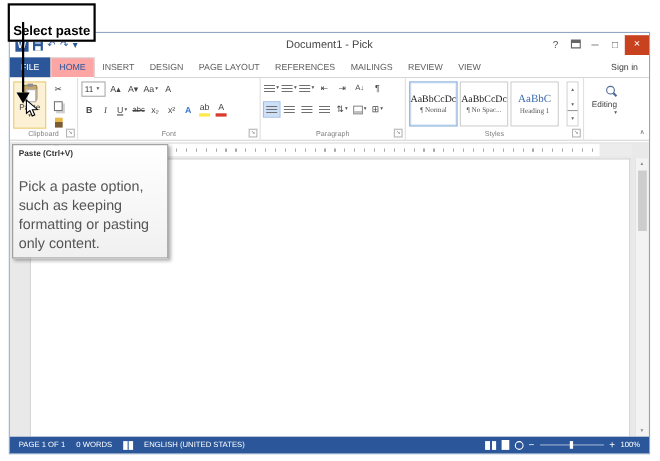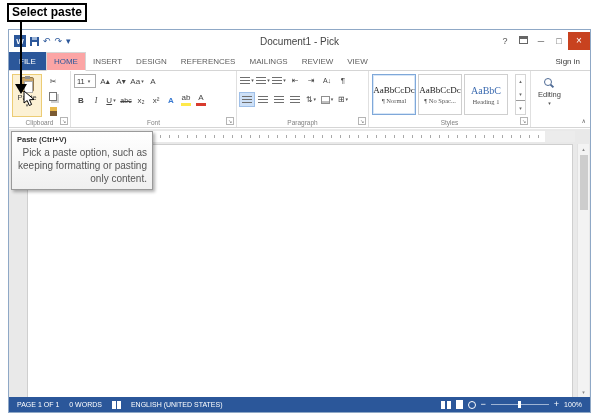--- a/index.html
+++ b/index.html
@@ -1,20 +1,20 @@
 <!DOCTYPE html>
 <html><head>
 <meta charset="utf-8">
 <style>
   * { margin:0; padding:0; box-sizing:border-box; }
   html,body { width:600px; height:419px; }
   body { position:relative; background:#fff; overflow:hidden; font-family:"Liberation Sans", sans-serif; }
 
   
-  .annotation { position:absolute; left:7px; top:3px; z-index:100; font-size:12px; font-weight:bold; color:#000; border:2px solid #000; padding:0 3px 1px; background:#fff; }
+  .annotation { position:absolute; left:7px; top:3px; z-index:100; font-size:12px; font-weight:bold; color:#000; border:2px solid #000; padding:16px 3px 1px; background:#fff; }
   .pointer-line { position:absolute; left:20px; top:20px; width:2px; height:64px; background:#000; z-index:100; }
   .pointer-head { position:absolute; left:15px; top:84px; width:0; height:0; border-left:6px solid transparent; border-right:6px solid transparent; border-top:10px solid #000; z-index:100; }
 
   
   .window { position:absolute; left:8px; top:29px; width:583px; height:384px; border:1px solid #8fa8c6; background:#fff; }
 
   
   .titlebar { height:22px; position:relative; display:flex; align-items:center; background:#fff; }
   .qat { display:flex; align-items:center; gap:4px; padding-left:5px; z-index:2; }
   .app-icon { width:12px; height:12px; background:#2b579a; color:#fff; font-size:8px; font-weight:bold; display:inline-flex; align-items:center; justify-content:center; }
@@ -86,30 +86,30 @@
   .card.selected { border-color:#7fa8d9; box-shadow:inset 0 0 0 1px #d7e6f7; }
   .card .preview { font-size:9px; color:#1a1a1a; white-space:nowrap; }
   .card .name { font-size:6.5px; color:#555; white-space:nowrap; overflow:hidden; max-width:42px; }
   .card.heading .preview { color:#3c6bb0; font-size:10px; }
   .style-scroll { position:absolute; right:4px; top:3px; width:11px; height:41px; border:1px solid #d5d5d5; display:flex; flex-direction:column; }
   .style-scroll span { flex:1; display:flex; align-items:center; justify-content:center; font-size:5px; color:#666; }
   .style-scroll .more { border-top:1px solid #9a9a9a; }
 
   
   .g-editing { width:48px; border-right:none; }
-  .edit-btn { position:absolute; left:7px; top:7px; display:flex; flex-direction:column; align-items:center; gap:2px; font-size:7.5px; color:#3f3f3f; }
+  .edit-btn { position:absolute; left:7px; top:7px; display:flex; flex-direction:column; align-items:flex-end; gap:2px; font-size:7.5px; color:#3f3f3f; }
   .i-mag { width:10px; height:10px; position:relative; }
   .i-mag::before { content:""; position:absolute; left:0; top:0; width:6px; height:6px; border:1.5px solid #4f6b95; border-radius:50%; }
   .i-mag::after { content:""; position:absolute; left:6px; top:7px; width:4px; height:2px; background:#4f6b95; transform:rotate(45deg); }
   .collapse-ribbon { position:absolute; right:4px; bottom:3px; font-size:6px; color:#666; }
 
   
   .tooltip { position:absolute; left:2px; top:101px; width:142px; z-index:40; background:linear-gradient(#ffffff,#f0f0f0); border:1px solid #9a9a9a; box-shadow:2px 2px 3px rgba(0,0,0,.3); padding:3px 5px 4px; }
-  .tooltip-title { font-size:7.5px; font-weight:bold; color:#333; margin-bottom:2px; }
-  .tooltip-desc { font-size:10px; color:#555; line-height:1.3;text-align:right; }
+  .tooltip-title { font-size:7.5px; font-weight:bold; color:#333; margin-bottom:18px; }
+  .tooltip-desc { font-size:13px; color:#555; line-height:1.3; }
 
   
   .docarea { position:absolute; left:0; right:0; top:99px; bottom:15px; background:#e9e9e9; overflow:hidden; }
   .ruler { position:absolute; left:13px; right:15px; top:2px; height:11px; background:#ececec; }
   .ruler-white { position:absolute; left:30px; right:30px; top:0; bottom:0; background:#fff; }
   .ruler-ticks { position:absolute; left:30px; right:30px; top:4px; height:3px; background:repeating-linear-gradient(90deg,#a8a8a8 0 1px,transparent 1px 9px); }
   .ind-top { position:absolute; left:27px; top:1px; width:5px; height:4px; background:#8b8b8b; }
   .ind-bottom { position:absolute; left:27px; top:6px; width:5px; height:4px; background:#8b8b8b; }
   .page { position:absolute; left:18px; right:17px; top:15px; bottom:0; background:#fff; border:1px solid #cfcfcf; border-bottom:none; }
   .scrollbar { position:absolute; right:1px; top:15px; bottom:0; width:12px; background:#f3f3f3; border-left:1px solid #e2e2e2; display:flex; flex-direction:column; align-items:center; font-size:5px; color:#888; }
@@ -160,20 +160,21 @@
       <span class="winbtn">□</span>
       <span class="winbtn close">×</span>
     </div>
   </div>
 
   <div class="tabs">
     <div class="tab-file">FILE</div>
     <div class="tab active">HOME</div>
     <div class="tab">INSERT</div>
     <div class="tab">DESIGN</div>
+    <div class="tab">PAGE LAYOUT</div>
     <div class="tab">REFERENCES</div>
     <div class="tab">MAILINGS</div>
     <div class="tab">REVIEW</div>
     <div class="tab">VIEW</div>
     <div class="signin">Sign in</div>
   </div>
 
   <div class="ribbon">
 
     <div class="group g-clipboard">

